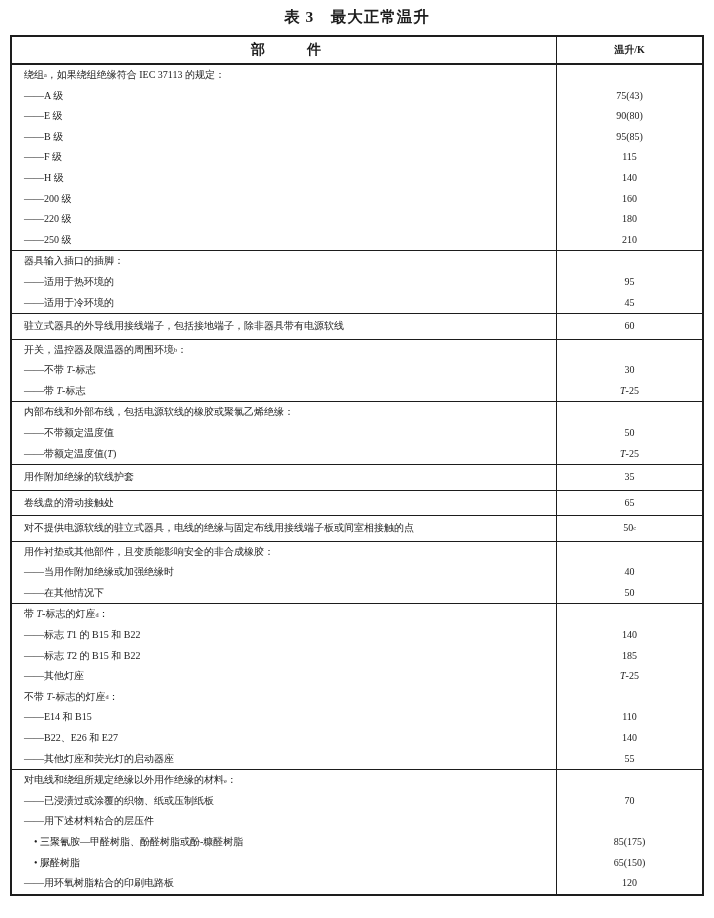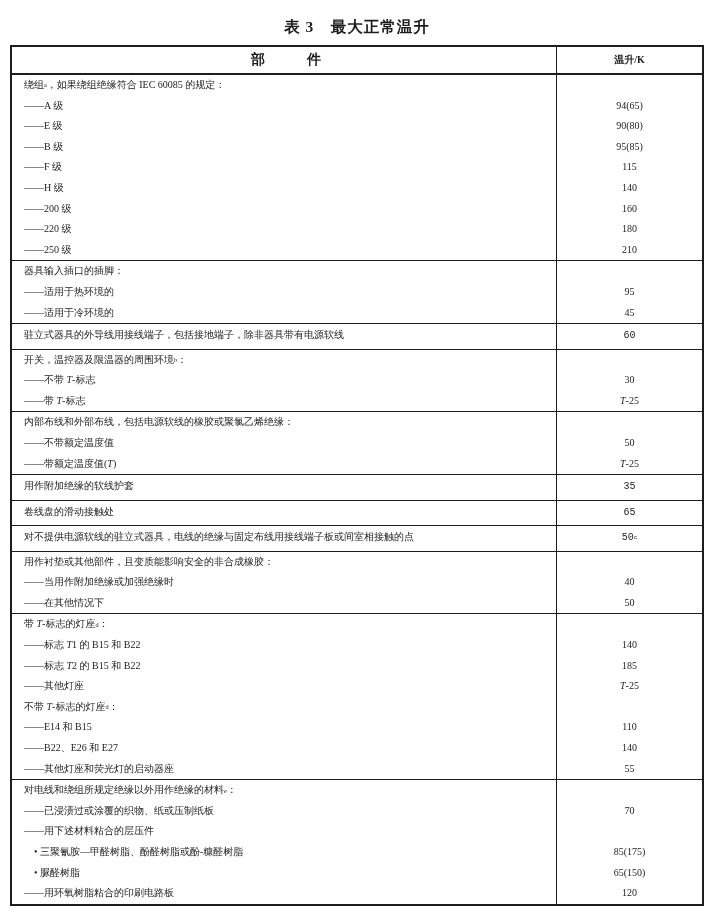--- a/index.html
+++ b/index.html
@@ -8,21 +8,21 @@
   }
   *{box-sizing:border-box;}
   html,body{margin:0;padding:0;}
   body{
     width:714px;height:918px;
     background:var(--paper);
     color:var(--ink);
     font-family:"Liberation Serif","DejaVu Serif",serif;
     overflow:hidden;
   }
-  .page{padding:15px 10px 0 10px;}
+  .page{padding:5px 10px 0 10px;}
   .title{
     text-align:center;
     font-weight:bold;
     font-size:15.5px;
     letter-spacing:1px;
     padding:2px 0 0 0;
     margin:0 0 7px 0;
   }
   .table{
     border:2px solid var(--ink);
@@ -45,21 +45,21 @@
   .row{
     display:flex;
     align-items:stretch;
     min-height:20.6px;
   }
   .section:not(:first-child){
     border-top:1.5px solid var(--ink);
   }
   .section.single .row{min-height:24.5px;}
   .section.single .cell-left,
-  .section.single .cell-right{line-height:24.5px;font-family:Liberation Mono, monospace;}
+  .section.single .cell-right{line-height:24.5px;}
   .cell-left{
     flex:1 1 auto;
     padding:0 8px 0 12px;
     font-size:10px;
     line-height:20.6px;
     display:flex;
     align-items:center;
     white-space:nowrap;
     overflow:hidden;
   }
@@ -93,27 +93,27 @@
     <div class="thead">
       <div class="cell-left">部　　　件</div>
       <div class="cell-right">温升/K</div>
     </div>
     <div class="tbody">
         <div class="section">
           <div class="row">
             <div class="cell-left">
               <span>绕组</span>
               <sup>a</sup>
-              <span>，如果绕组绝缘符合 IEC 60085 的规定：</span>
+              <span>，如果绕组绝缘符合 IEC 37113 的规定：</span>
             </div>
             <div class="cell-right"></div>
           </div>
           <div class="row">
             <div class="cell-left">——A 级</div>
-            <div class="cell-right">94(65)</div>
+            <div class="cell-right">75(43)</div>
           </div>
           <div class="row">
             <div class="cell-left">——E 级</div>
             <div class="cell-right">90(80)</div>
           </div>
           <div class="row">
             <div class="cell-left">——B 级</div>
             <div class="cell-right">95(85)</div>
           </div>
           <div class="row">

